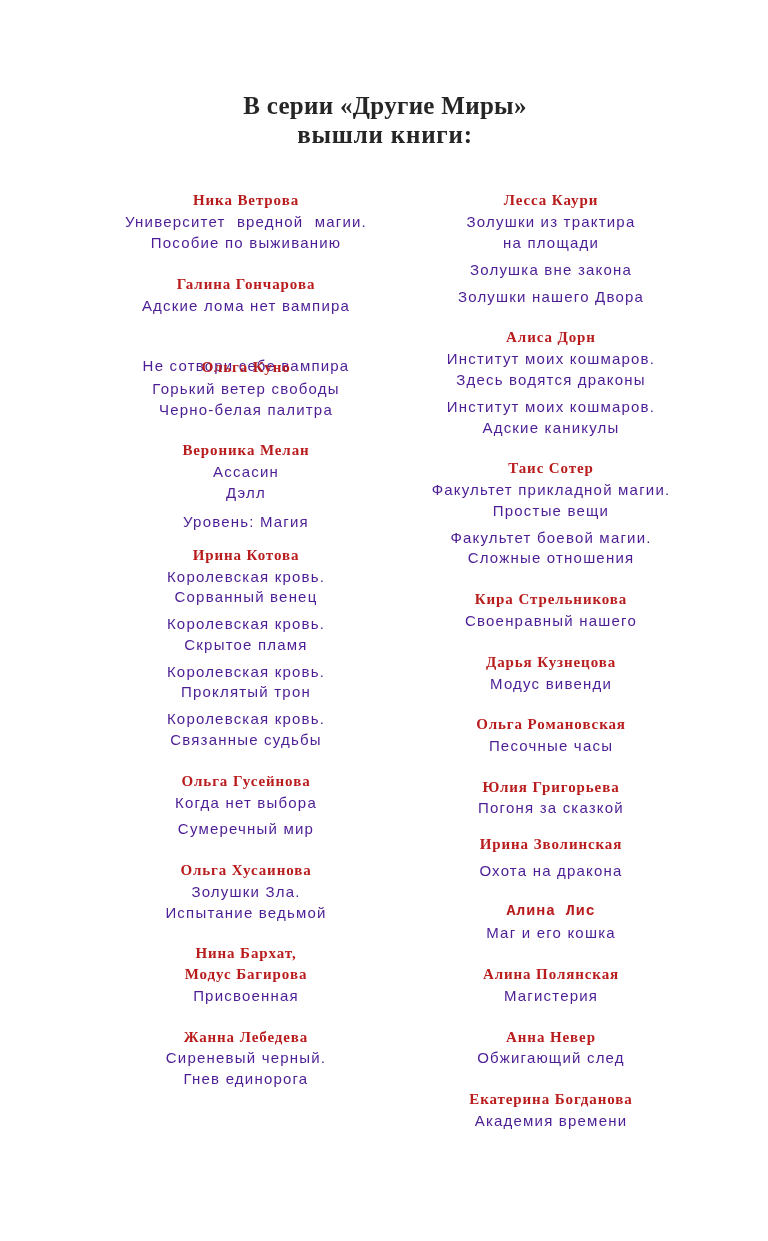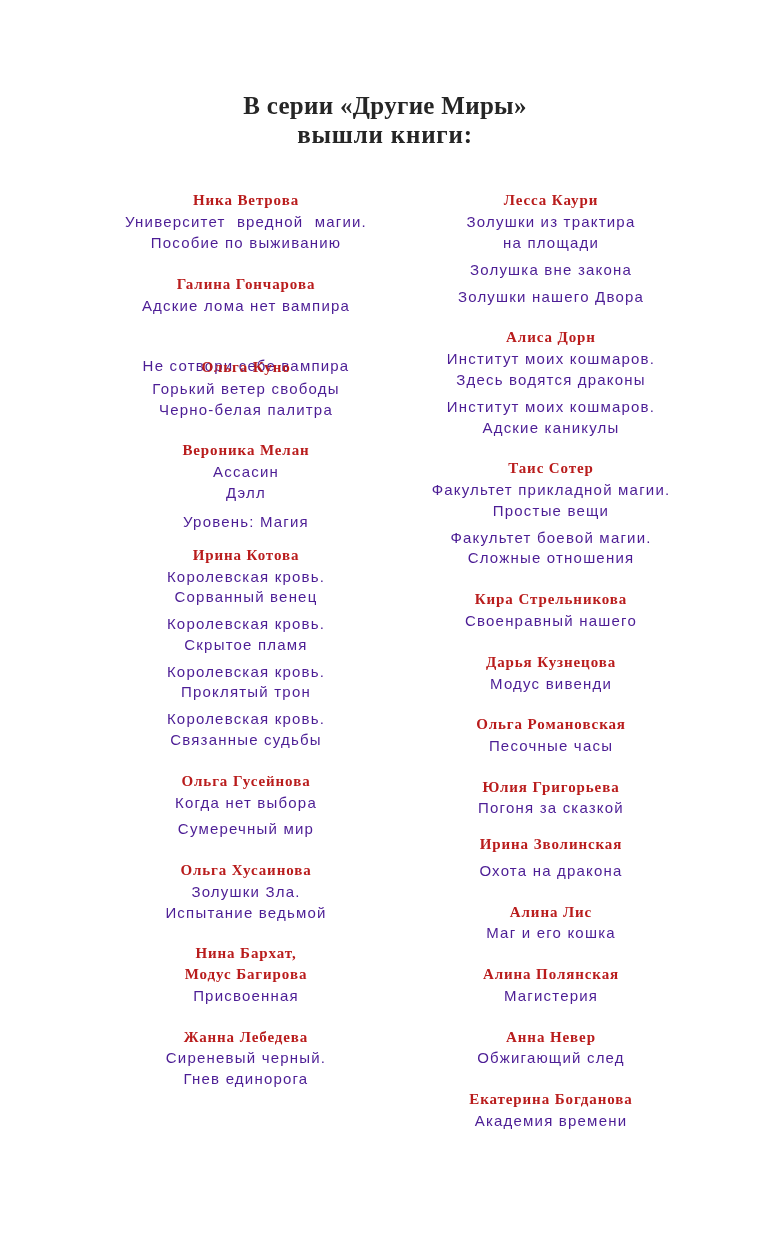--- a/index.html
+++ b/index.html
@@ -164,21 +164,21 @@
       </div>
       <div>
         <div class="line author" style="top: 777px;">Юлия Григорьева</div>
         <div class="line title" style="top: 798px;">Погоня за сказкой</div>
       </div>
       <div>
         <div class="line author" style="top: 834px;">Ирина Зволинская</div>
         <div class="line title" style="top: 861px;">Охота на дракона</div>
       </div>
       <div>
-        <div class="line author" style="top: 902px;">Алина Лис</div>
+        <div class="line author" style="top: 902px; font-family: Liberation Mono, monospace;">Алина Лис</div>
         <div class="line title" style="top: 923px;">Маг и его кошка</div>
       </div>
       <div>
         <div class="line author" style="top: 964px;">Алина Полянская</div>
         <div class="line title" style="top: 986px;">Магистерия</div>
       </div>
       <div>
         <div class="line author" style="top: 1027px;">Анна Невер</div>
         <div class="line title" style="top: 1048px;">Обжигающий след</div>
       </div>

